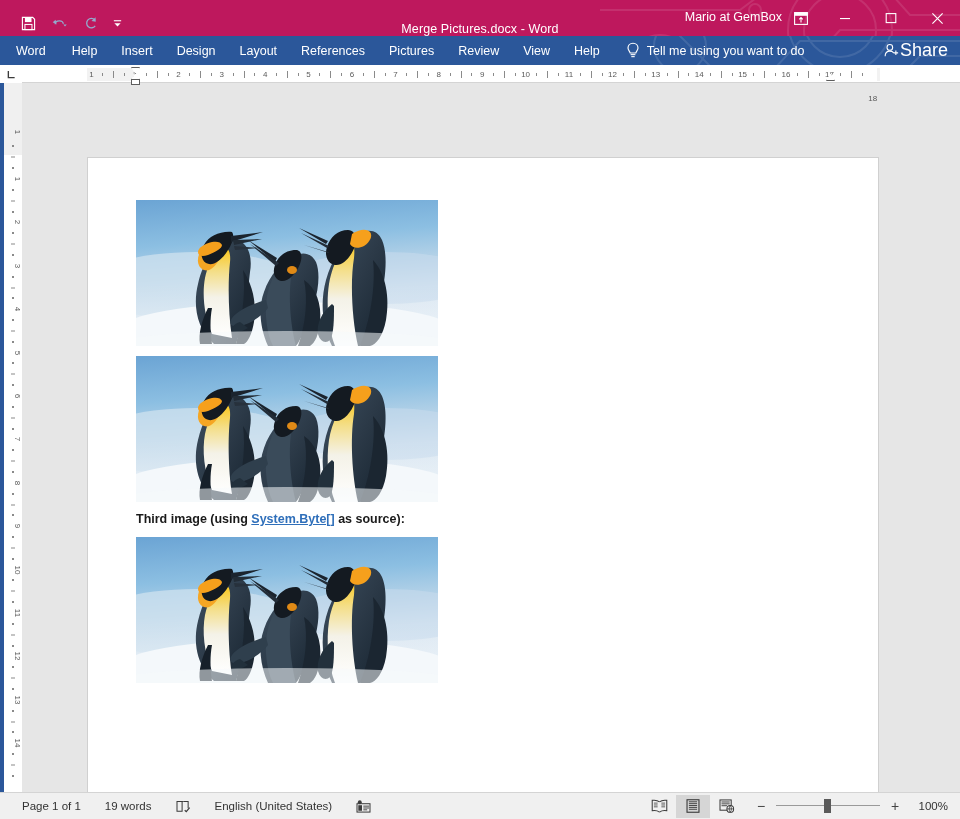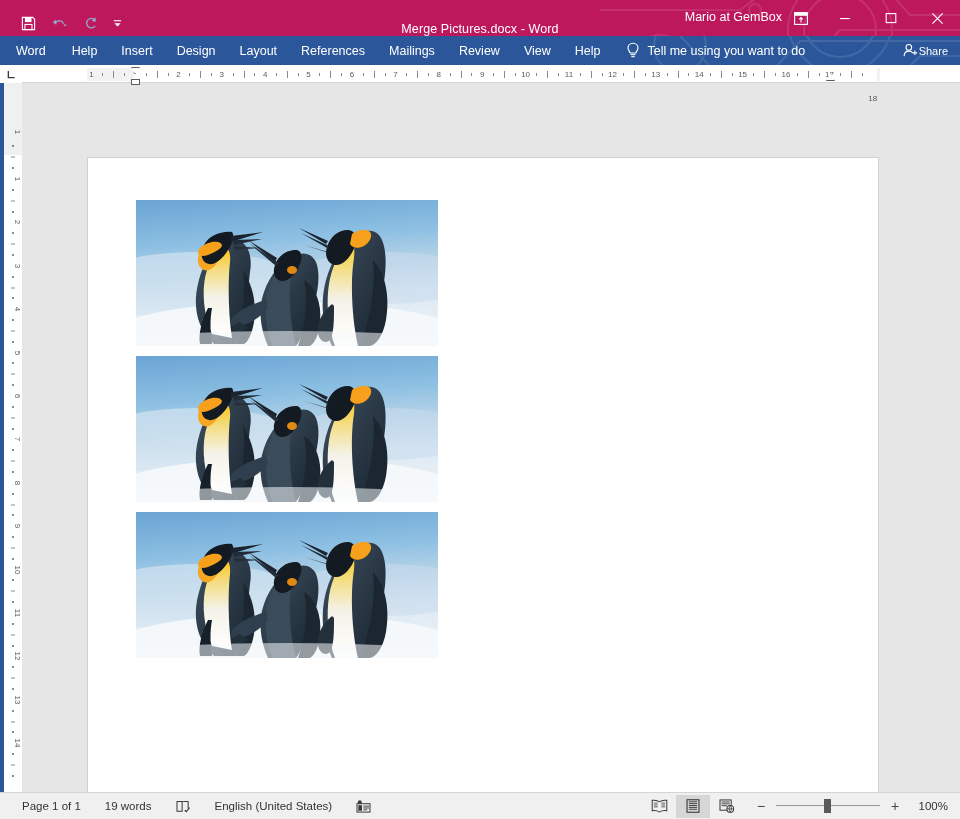--- a/index.html
+++ b/index.html
@@ -56,21 +56,21 @@
     color: #ffffff; font-size: 12.5px; padding: 0 12px; height: 29px;
     display: flex; align-items: center; z-index: 2; white-space: nowrap;
   }
   .tab.file { padding-left: 16px; padding-right: 14px; }
   .tellme {
     display: flex; align-items: center; gap: 7px; color: #ffffff; font-size: 12.5px;
     margin-left: 14px; z-index: 2;
   }
   .share {
     position: absolute; right: 12px; display: flex; align-items: center; gap: 0;
-    color: #fff; font-size: 11px; z-index: 2;
+    color: #fff; font-size: 18px; z-index: 2;
   }
 
   
   .workarea { position: relative; flex: 1 1 auto; background: #e6e6e6; overflow: hidden; }
 
   
   .hruler {
     position: absolute; left: 0; top: 0; height: 18px; right: 0;
     background: #ffffff; border-bottom: 1px solid #d4d4d4;
   }
@@ -278,21 +278,21 @@
         <path d="M330 120 L380 70 H420"></path>
       </g>
     </svg>
 
     <div class="tab file">Word</div>
     <div class="tab">Help</div>
     <div class="tab">Insert</div>
     <div class="tab">Design</div>
     <div class="tab">Layout</div>
     <div class="tab">References</div>
-    <div class="tab">Mailings</div>
+    <div class="tab">Pictures</div>
     <div class="tab">Review</div>
     <div class="tab">View</div>
     <div class="tab">Help</div>
 
     <div class="tellme">
       <svg width="14" height="17" viewBox="0 0 14 17">
         <path d="M7 1.2 C10 1.2 12 3.4 12 6 C12 8.2 10.2 9.4 9.8 11 H4.2 C3.8 9.4 2 8.2 2 6 C2 3.4 4 1.2 7 1.2 Z" fill="none" stroke="#ffffff" stroke-width="1.15"></path>
         <rect x="4.6" y="12.1" width="4.8" height="1.1" fill="#ffffff"></rect>
         <rect x="5.3" y="14.1" width="3.4" height="1.1" fill="#ffffff"></rect>
       </svg>
@@ -615,20 +615,23 @@
               <path d="M192 52 L168 45 L193 53 Z" fill="#2a343f"></path>
               <path d="M237 60 C250 74 254 98 250 120 C247 136 240 145 234 146 L224 146
                        C234 122 240 86 237 60 Z" fill="#1b2631"></path>
               <path d="M196 104 C186 112 180 124 182 134 C184 142 190 144 194 140
                        C198 134 198 118 198 106 Z" fill="#22303c"></path>
             </g>
             <ellipse cx="150" cy="143" rx="168" ry="12" fill="#f6fafc" opacity=".55"></ellipse>
           </svg>
         </div>
 
+        <p class="para">
+          <span>Third image (using </span><a class="link" href="#">System.Byte[]</a><span> as source):</span>
+        </p>
 
         <div class="pic-wrap">
           <svg class="penguins" viewBox="0 0 302 146" preserveAspectRatio="none">
             <rect width="302" height="146" fill="url(#sky1)"></rect>
             <ellipse cx="60" cy="86" rx="110" ry="34" fill="#cfe1ef" opacity=".75"></ellipse>
             <ellipse cx="250" cy="78" rx="95" ry="26" fill="#c6dbec" opacity=".6"></ellipse>
             <rect y="82" width="302" height="64" fill="url(#cloud1)"></rect>
             <ellipse cx="150" cy="132" rx="170" ry="30" fill="#f4f8fb"></ellipse>
             <g>
               <path d="M78 144 C60 128 57 104 62 84 C66 66 74 52 86 44 C94 38 102 38 108 44

